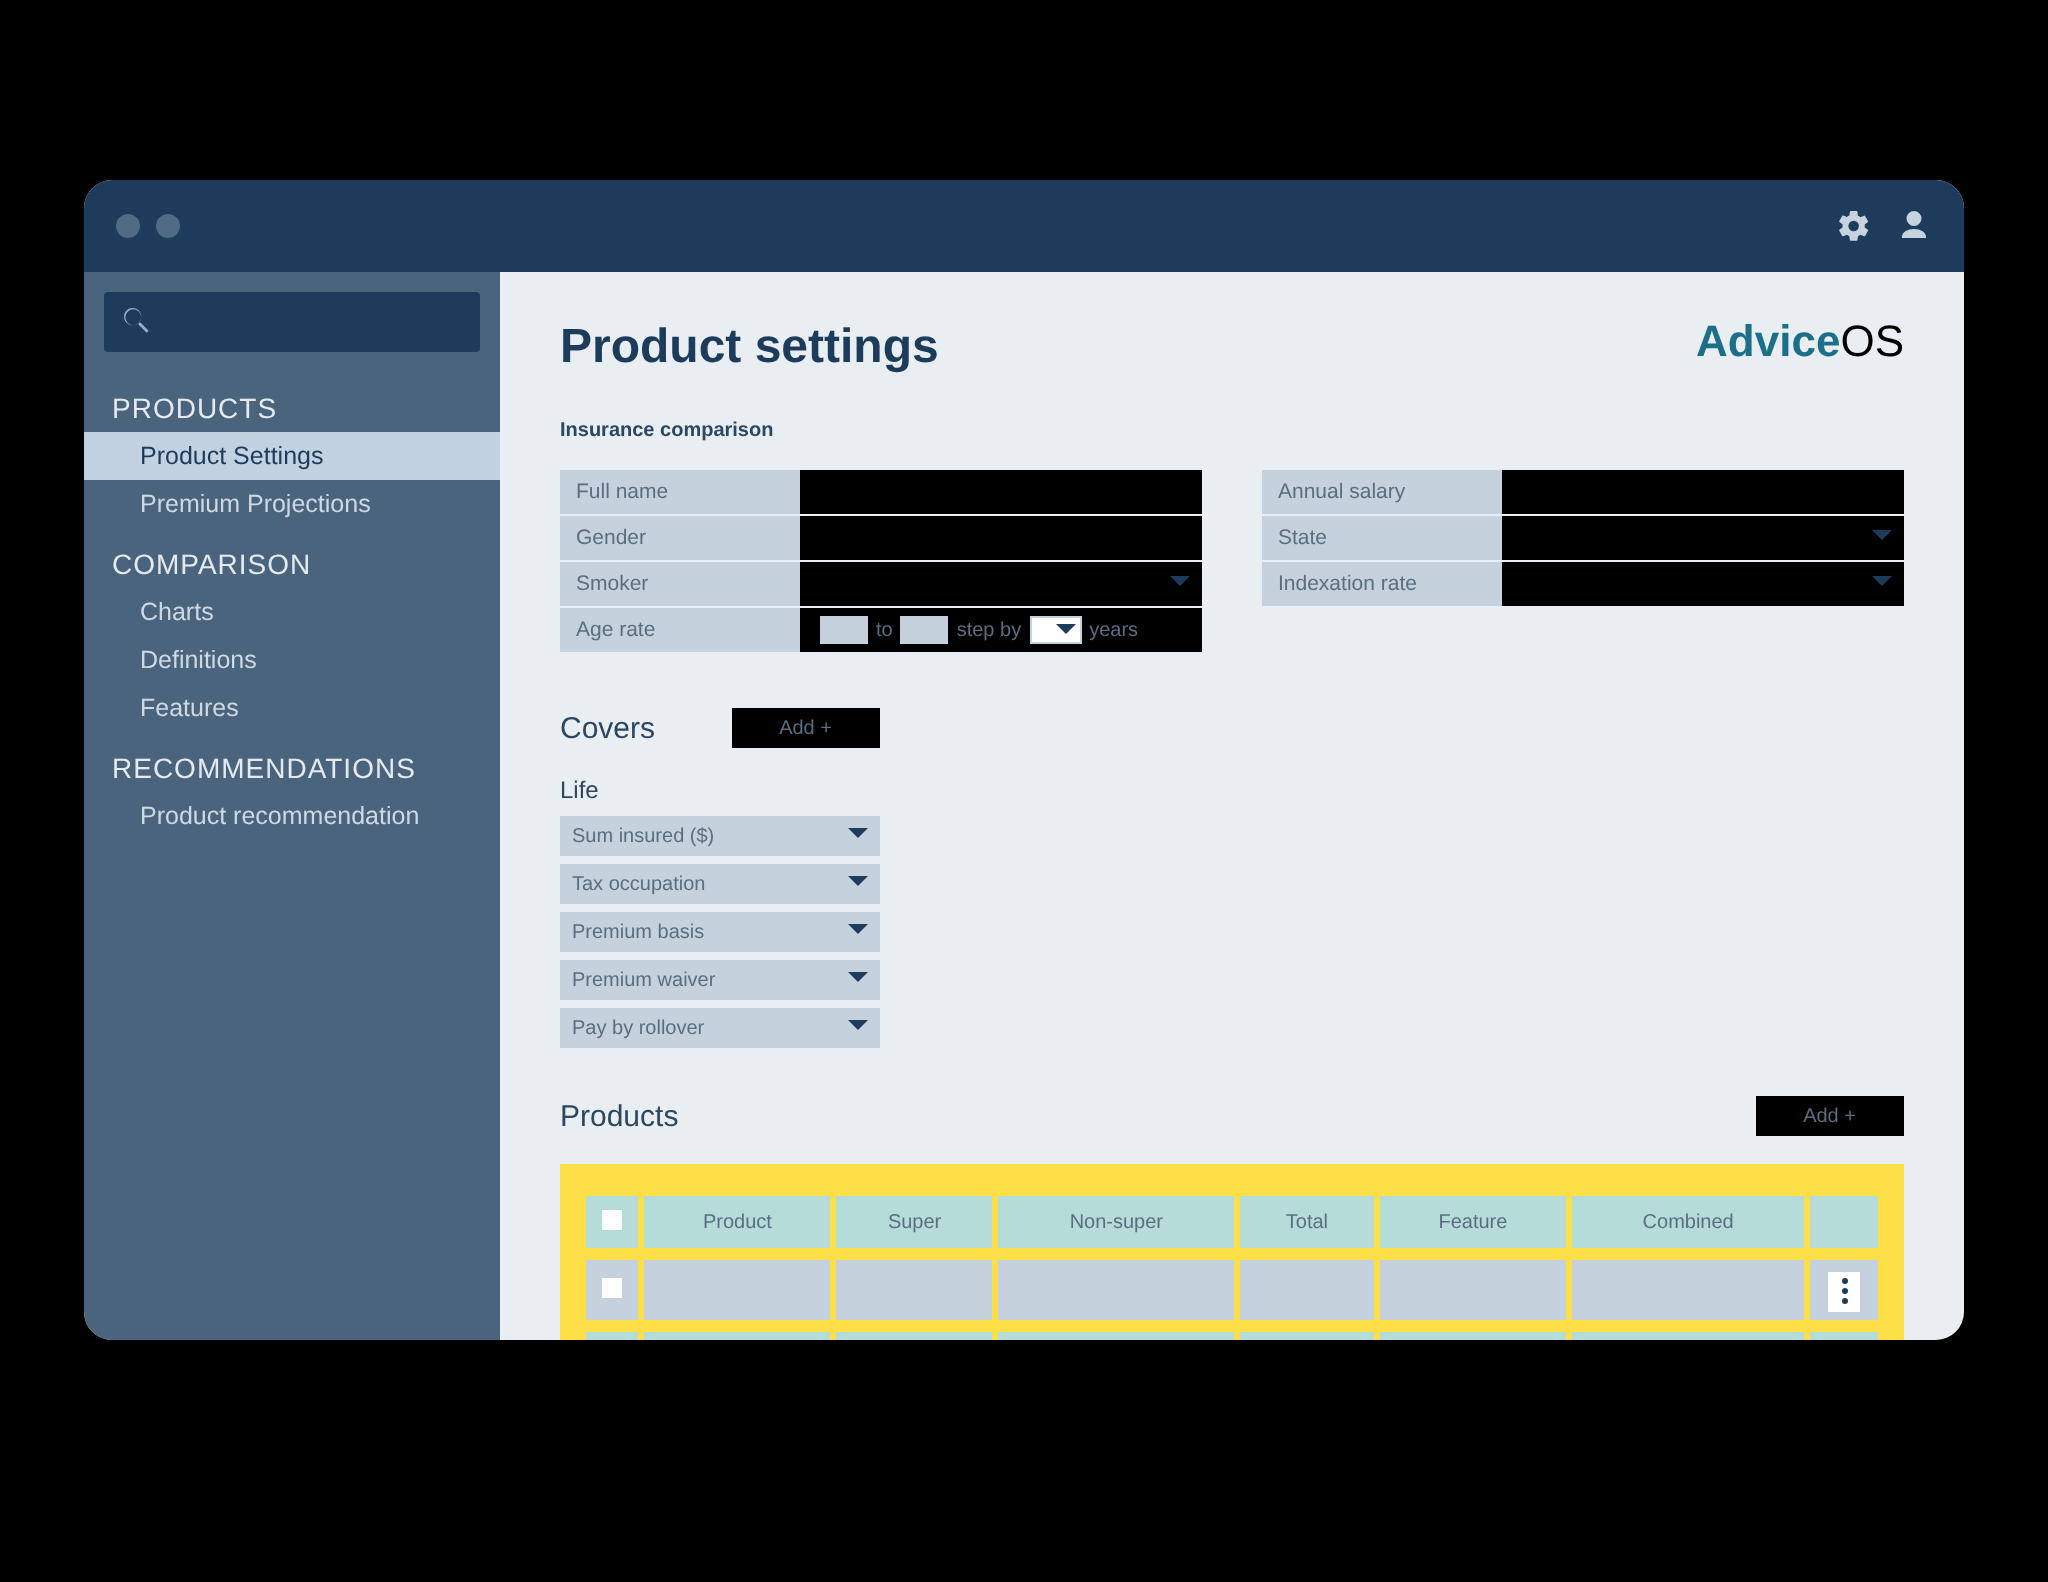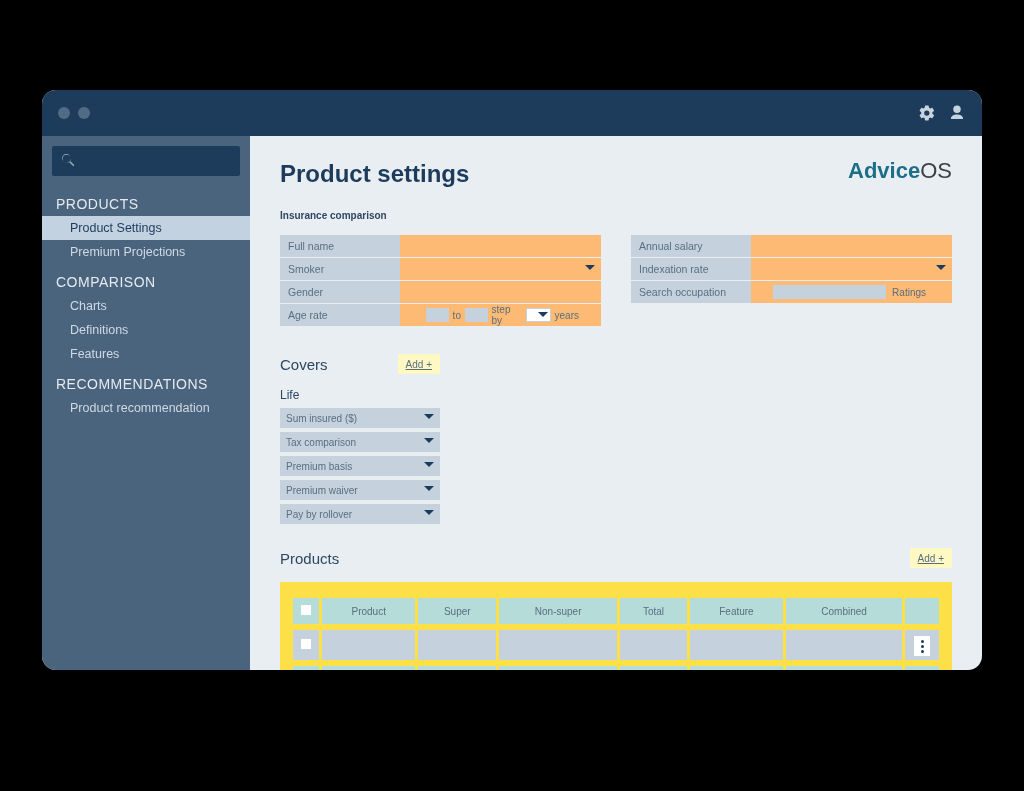--- a/index.html
+++ b/index.html
@@ -57,46 +57,46 @@
   }
   .nav-item.active {
     background:#c2d2e1;
     color:#1d3b5b;
   }
   
   .main { flex:1; overflow:auto; padding:24px 30px 30px; position:relative; }
   .page-title { color:#1d3b5b; font-size:24px; font-weight:700; margin-bottom:22px; }
   .brand { position:absolute; top:22px; right:30px; font-size:22px; font-weight:700; }
   .brand .b1 { color:#1d6f89; }
-  .brand .b2 { color:#404040; font-weight:500; }
+  .brand .b2 { color:#000000; font-weight:500; }
   .section-title { color:#2c4761; font-size:10px; margin-bottom:14px; }
   .form-grid { display:flex; gap:30px; margin-bottom:28px; }
   .form-col { flex:1; display:flex; flex-direction:column; gap:1px; }
   .field-row { display:flex; height:22px; font-size:10.5px; color:#5a6e80; }
   .field-label {
     width:120px; background:#c5d2dd;
     display:flex; align-items:center; padding-left:8px;
   }
   .field-input {
-    flex:1; background:#fdba74; border:none;
-    display:flex; align-items:center; padding:0 22px; position:relative;
+    flex:1; background:#000000; border:none;
+    display:flex; align-items:center; padding:0 6px; position:relative;
   }
   .chev { position:absolute; right:6px; top:5px; }
   .chev svg{ width:10px; height:10px; fill:#1d3b5b; }
   .age-content { display:flex; align-items:center; gap:4px; font-size:10px; color:#5a6e80; padding-left:4px;}
   .mini-box { width:24px; height:14px; background:#c5d2dd; }
   .mini-sel { width:26px; height:14px; background:#fff; border:1px solid #c5d2dd; position:relative;}
   .mini-sel .chev{ right:2px; top:1px;}
   .ratings-tag { font-size:10px; color:#5a6e80; margin-left:auto; padding-right:4px;}
 
   .lower { display:flex; gap:24px;flex-direction:column; }
   .covers { width:160px; }
   .covers-head, .products-head { display:flex; align-items:center; justify-content:space-between; margin-bottom:14px;}
   .panel-title { color:#2c4761; font-size:15px; }
-  .add-btn { background:#fef9c3; border:none; font-size:10px; color:#5a6e80; padding:4px 8px; cursor:pointer; height:20px;text-decoration:underline;}
+  .add-btn { background:#000000; border:none; font-size:10px; color:#5a6e80; padding:4px 24px; cursor:pointer; height:20px;}
   .sub-title { color:#2c4761; font-size:12px; margin:10px 0 6px; }
   .covers-list { display:flex; flex-direction:column; gap:4px; }
   .cover-row { height:20px; background:#c5d2dd; font-size:10px; color:#5a6e80; display:flex; align-items:center; padding:0 6px; position:relative; cursor:pointer;}
   .cover-row .chev { top:4px; }
   .products { flex:1; }
   .ptable-wrap { background:#fde047; padding:10px; }
   .ptable { width:100%; border-collapse:separate; border-spacing:3px 6px; font-size:10px; color:#5a6e80;}
   .ptable th { background:#b5dcd9; font-weight:400; height:26px; padding:0 6px; text-align:center;}
   .ptable th.first, .ptable td.first { width:26px; text-align:center;}
   .ptable td { background:#c5d2dd; height:30px; padding:0 6px; }
@@ -158,30 +158,30 @@
       <h1 class="page-title">Product settings</h1>
       <h2 class="section-title">Insurance comparison</h2>
 
       <div class="form-grid">
         <div class="form-col">
           <div class="field-row">
             <div class="field-label">Full name</div>
             <div class="field-input"></div>
           </div>
           <div class="field-row">
+            <div class="field-label">Gender</div>
+            <div class="field-input"></div>
+          </div>
+          <div class="field-row">
             <div class="field-label">Smoker</div>
             <div class="field-input">
               <div class="chev"><svg viewBox="0 0 10 10">
                     <path d="M0 2l5 5 5-5z"></path>
                   </svg></div>
             </div>
-          </div>
-          <div class="field-row">
-            <div class="field-label">Gender</div>
-            <div class="field-input"></div>
           </div>
           <div class="field-row">
             <div class="field-label">Age rate</div>
             <div class="field-input">
               <div class="age-content">
                 <div class="mini-box"></div>
                 <span>to</span>
                 <div class="mini-box"></div>
                 <span>step by</span>
                 <div class="mini-sel">
@@ -194,53 +194,54 @@
             </div>
           </div>
         </div>
 
         <div class="form-col">
           <div class="field-row">
             <div class="field-label">Annual salary</div>
             <div class="field-input"></div>
           </div>
           <div class="field-row">
+            <div class="field-label">State</div>
+            <div class="field-input">
+              <div class="chev"><svg viewBox="0 0 10 10">
+                    <path d="M0 2l5 5 5-5z"></path>
+                  </svg></div>
+            </div>
+          </div>
+          <div class="field-row">
             <div class="field-label">Indexation rate</div>
             <div class="field-input">
               <div class="chev"><svg viewBox="0 0 10 10">
                     <path d="M0 2l5 5 5-5z"></path>
                   </svg></div>
-            </div>
-          </div>
-          <div class="field-row">
-            <div class="field-label">Search occupation</div>
-            <div class="field-input" style="align-items:center;">
-              <div class="occup-box"></div>
-              <span class="ratings-tag">Ratings</span>
             </div>
           </div>
         </div>
       </div>
 
       <div class="lower">
         <div class="covers">
           <div class="covers-head">
             <div class="panel-title">Covers</div>
             <button class="add-btn">Add +</button>
           </div>
           <div class="sub-title">Life</div>
           <div class="covers-list">
             <div class="cover-row">
                 <span>Sum insured ($)</span>
                 <div class="chev"><svg viewBox="0 0 10 10">
                     <path d="M0 2l5 5 5-5z"></path>
                   </svg></div>
               </div>
             <div class="cover-row">
-                <span>Tax comparison</span>
+                <span>Tax occupation</span>
                 <div class="chev"><svg viewBox="0 0 10 10">
                     <path d="M0 2l5 5 5-5z"></path>
                   </svg></div>
               </div>
             <div class="cover-row">
                 <span>Premium basis</span>
                 <div class="chev"><svg viewBox="0 0 10 10">
                     <path d="M0 2l5 5 5-5z"></path>
                   </svg></div>
               </div>

